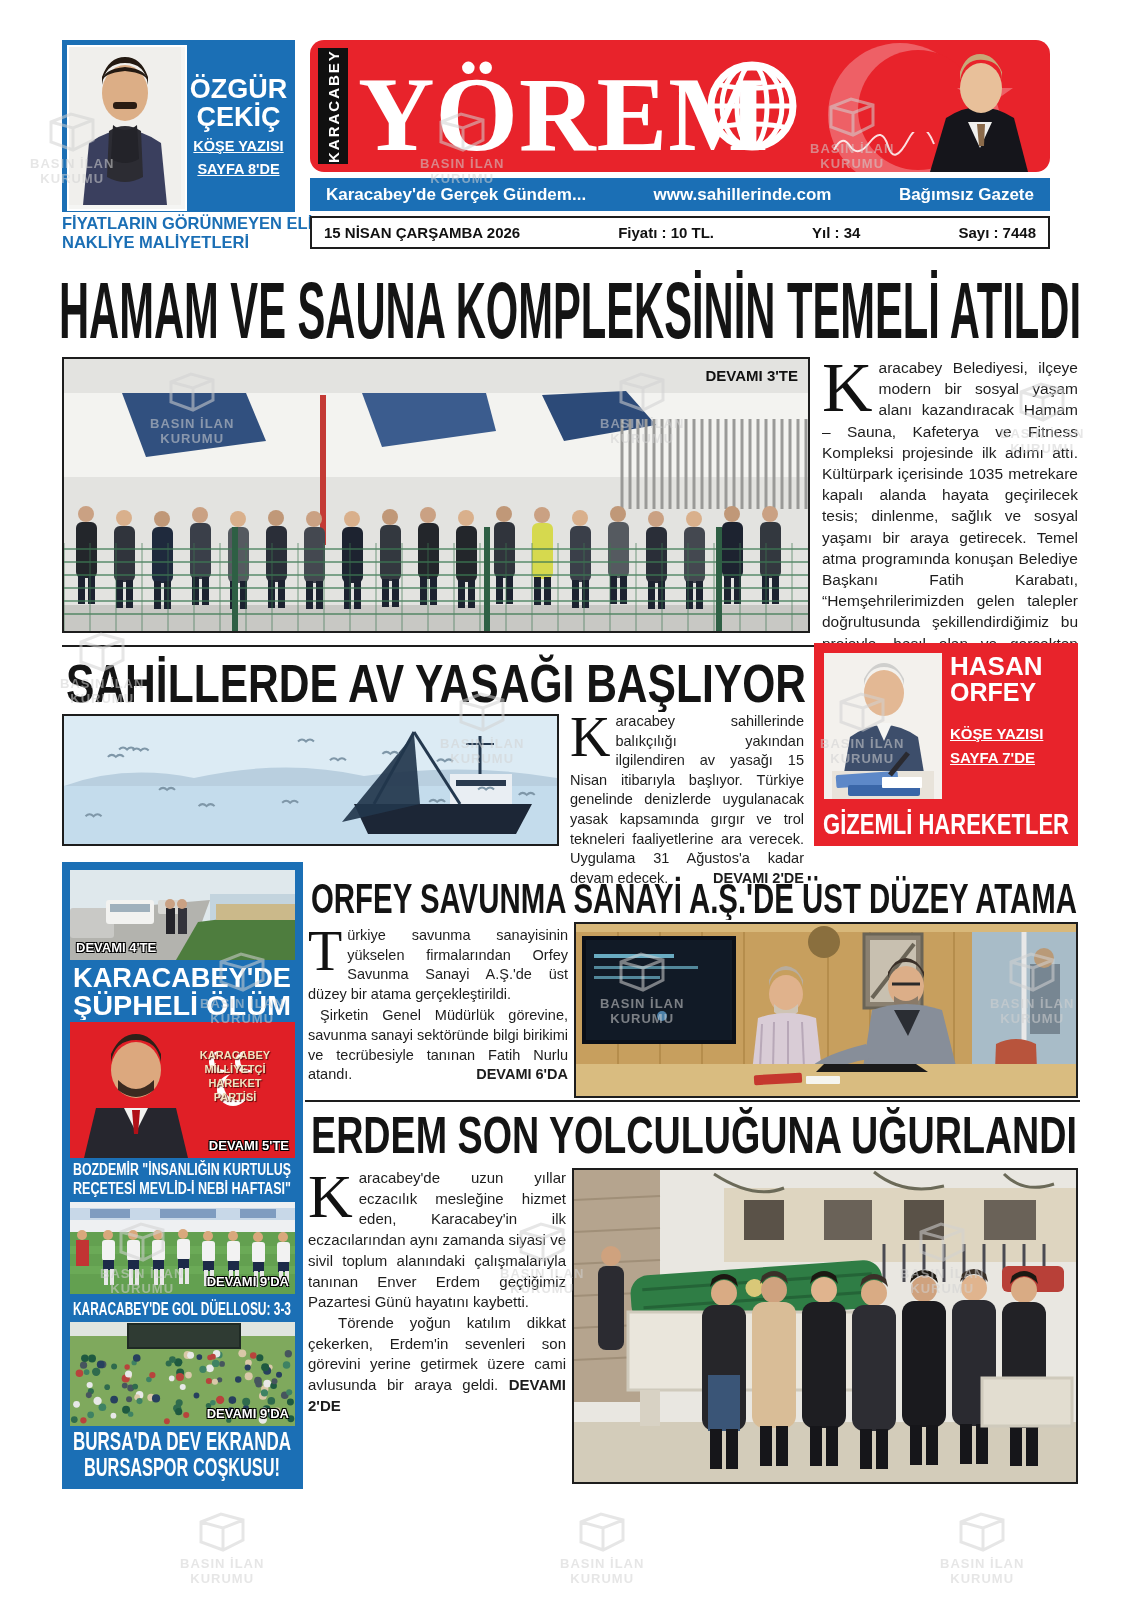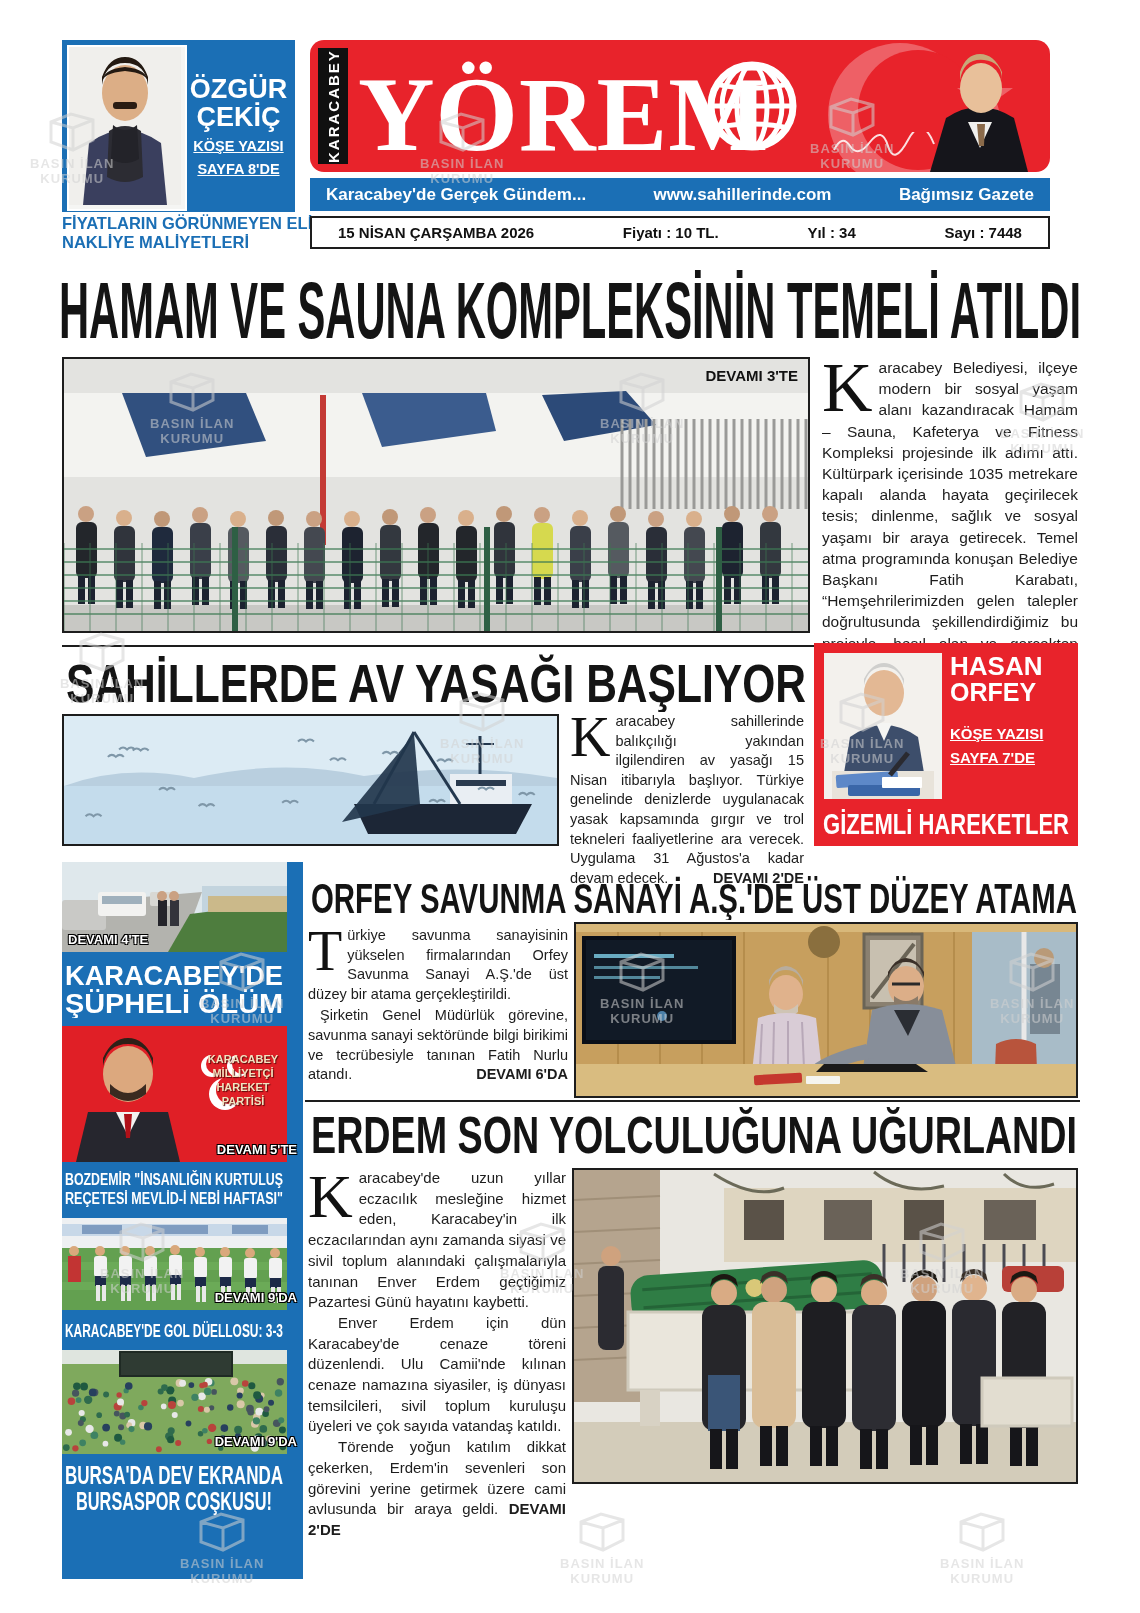--- a/index.html
+++ b/index.html
@@ -22,21 +22,21 @@
 
   .masthead{left:310px;top:40px;width:740px;height:132px;background:#e8232b;border-radius:14px;overflow:hidden;}
   .vlabel{position:absolute;left:8px;top:8px;width:30px;height:116px;background:#101010;color:#fff;
           display:flex;align-items:center;justify-content:center;font-weight:bold;font-size:15px;letter-spacing:2px;
           writing-mode:vertical-rl;transform:rotate(180deg);}
   .mast-title{position:absolute;left:48px;top:14px;font-family:"Liberation Serif",serif;font-weight:bold;
               font-size:106px;color:#fff;letter-spacing:1px;}
   .infobar{left:310px;top:178px;width:740px;height:33px;background:#1b6fb5;color:#fff;font-weight:bold;font-size:17px;
            display:flex;align-items:center;justify-content:space-between;padding:0 16px;box-sizing:border-box;}
   .datebar{left:310px;top:216px;width:740px;height:33px;background:#fff;border:2px solid #1d1d1d;box-sizing:border-box;
-           color:#111;font-weight:bold;font-size:15px;display:flex;align-items:center;justify-content:space-between;padding:0 26px;}
+           color:#111;font-weight:bold;font-size:15px;display:flex;align-items:center;justify-content:space-between;padding:0 12px;}
 
   
   .hl text{font-family:"Liberation Sans",sans-serif;font-weight:bold;fill:#141414;}
   .swhite text{font-family:"Liberation Sans",sans-serif;font-weight:bold;fill:#ffffff;}
 
   
   .body-txt{text-align:justify;color:#1d1d1d;}
   .s1{left:822px;top:357px;width:256px;height:276px;font-size:15.5px;line-height:21.2px;}
   .s2{left:570px;top:712px;width:234px;height:134px;font-size:14.5px;line-height:19.6px;}
   .s3{left:308px;top:926px;width:260px;height:172px;font-size:14.5px;line-height:19.6px;}
@@ -57,22 +57,22 @@
 
   .rule{background:#1d1d1d;height:2px;}
 
   
   .hasan{left:814px;top:643px;width:264px;height:203px;background:#e8232b;}
   .hasan .hphoto{position:absolute;left:10px;top:10px;width:118px;height:146px;background:#f3f1ed;}
   .hasan .nm{position:absolute;left:136px;top:10px;color:#fff;font-weight:bold;font-size:26px;line-height:26px;}
   .hasan .ln{position:absolute;left:136px;color:#fff;font-weight:bold;font-size:15px;text-decoration:underline;}
 
   
-  .sidebar{left:62px;top:862px;width:241px;height:717px;background:#1b6fb5;box-sizing:border-box;
-           display:flex;flex-direction:column;gap:8px;overflow:hidden;}
+  .sidebar{left:62px;top:862px;width:241px;height:627px;background:#1b6fb5;padding:8px;box-sizing:border-box;
+           display:flex;flex-direction:column;gap:2px;overflow:hidden;}
   .sb-photo{position:relative;flex:none;overflow:hidden;}
   .sb-title{flex:none;text-align:center;}
   .party-txt{position:absolute;right:4px;top:26px;width:112px;text-align:center;color:#f2e3c0;font-weight:bold;
              font-size:11px;line-height:14px;text-shadow:1px 1px 1px #5a0a0a;}
 </style>
 </head>
 <body>
 
 <div id="page">
 
@@ -685,21 +685,20 @@
   </div>
 
   <div class="abs rule" style="left:305px;top:1100px;width:775px;"></div>
 
   <svg class="abs hl" style="left:308px;top:1104px;" width="772" height="58" viewBox="0 0 772 58">
     <text x="386" y="49" text-anchor="middle" font-size="52" textLength="766" lengthAdjust="spacingAndGlyphs">ERDEM SON YOLCULUĞUNA UĞURLANDI</text>
   </svg>
 
   <div class="abs body-txt s4">
     <p><span class="dropcap dc1" style="font-size:62px;line-height:50px;">K</span><span>aracabey'de uzun yıllar eczacılık mesleğine hizmet eden, Karacabey'in ilk eczacılarından aynı zamanda siyasi ve sivil toplum alanındaki çalışmalarıyla tanınan Enver Erdem geçtiğimiz Pazartesi Günü hayatını kaybetti.</span></p>
-    <p class="pind">Enver Erdem için dün Karacabey'de cenaze töreni düzenlendi. Ulu Camii'nde kılınan cenaze namazına siyasiler, iş dünyası temsilcileri, sivil toplum kuruluşu üyeleri ve çok sayıda vatandaş katıldı.</p>
     <p class="pind"><span>Törende yoğun katılım dikkat çekerken, Erdem'in sevenleri son görevini yerine getirmek üzere cami avlusunda bir araya geldi.</span> <span class="more">DEVAMI 2'DE</span></p>
   </div>
 
   <div class="abs photo-frame" style="left:572px;top:1168px;width:506px;height:316px;">
     <svg width="502" height="312" viewBox="0 0 502 312">
       <rect width="502" height="312" fill="#e9e7e1"></rect>
       <rect x="150" y="18" width="352" height="74" fill="#ded5c0"></rect>
       <rect x="170" y="30" width="40" height="40" fill="#5a5248"></rect>
         <rect x="250" y="30" width="48" height="40" fill="#6a6258"></rect>
       <rect x="330" y="30" width="40" height="40" fill="#5a5248"></rect>

